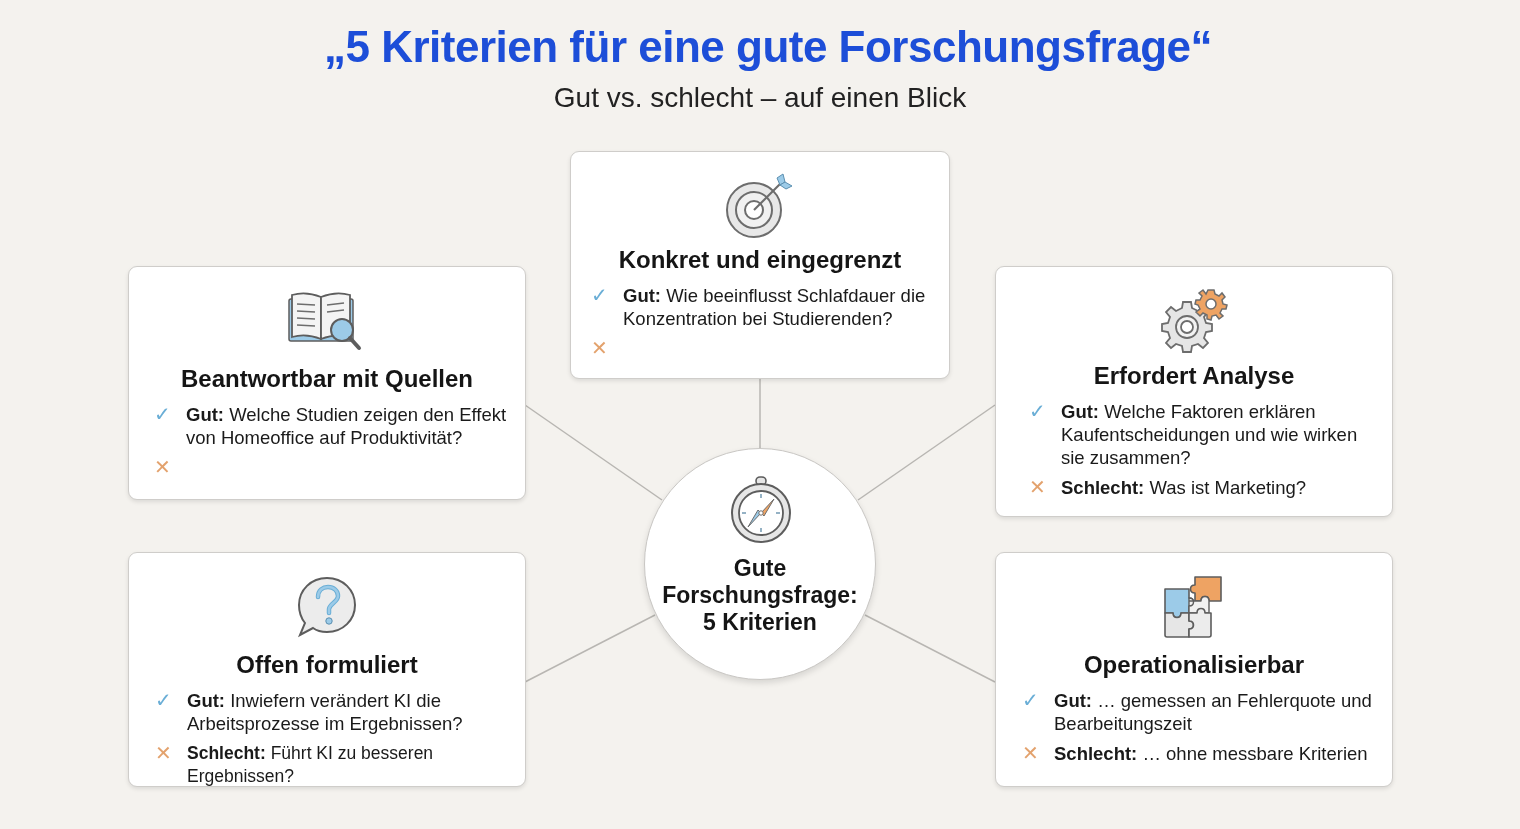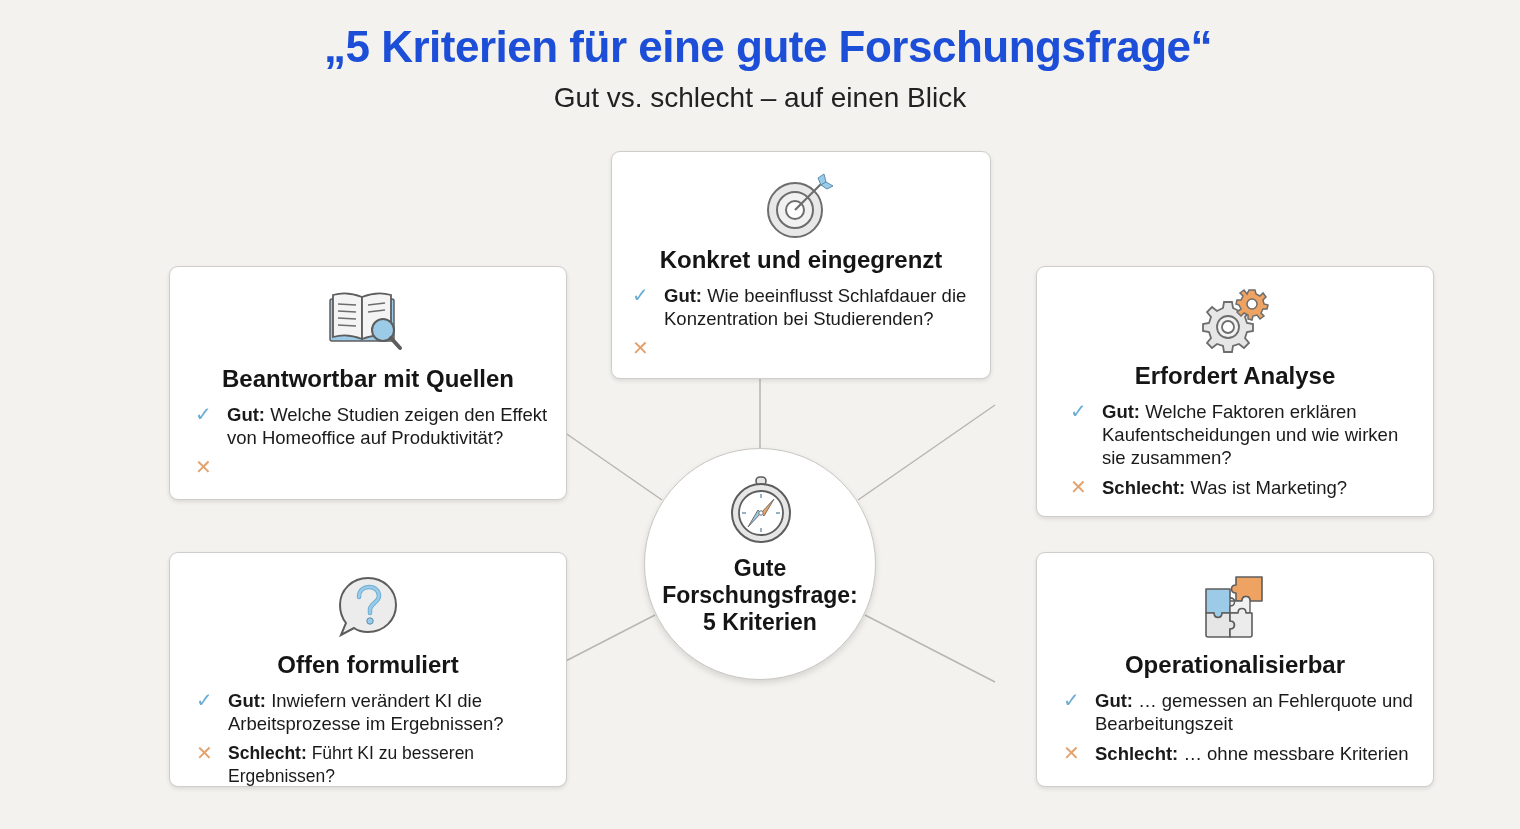--- a/index.html
+++ b/index.html
@@ -13,21 +13,21 @@
     position: absolute; left: 8px; width: 1520px; top: 22px; text-align: center;
     font-size: 44px; font-weight: bold; letter-spacing: -0.5px; color: #1d4ed8;
   }
   .subtitle {
     position: absolute; left: 0; width: 1520px; top: 82px; text-align: center;
     font-size: 28px; color: #222;
   }
   svg.connectors { position: absolute; left: 0; top: 0; width: 1520px; height: 829px; }
   .card {
     position: absolute; background: #fff; border: 1.5px solid #cfcdca; border-radius: 9px;
-    box-shadow: 0 2px 4px rgba(0,0,0,0.10); box-sizing: border-box; margin-left: 41px;
+    box-shadow: 0 2px 4px rgba(0,0,0,0.10); box-sizing: border-box;
   }
   .card .icon { position: absolute; left: 50%; transform: translateX(-50%); }
   .card .heading {
     position: absolute; left: 0; right: 0; text-align: center;
     font-size: 24px; font-weight: bold; color: #151515;
   }
   .row { position: absolute; display: flex; font-size: 18.5px; line-height: 23px; color: #1a1a1a; }
   .row .mark { width: 32px; flex: 0 0 32px; font-size: 20px; line-height: 23px; }
   .row .mark.good { color: #6aaed6; }
   .row .mark.bad { color: #e3a26d; }

